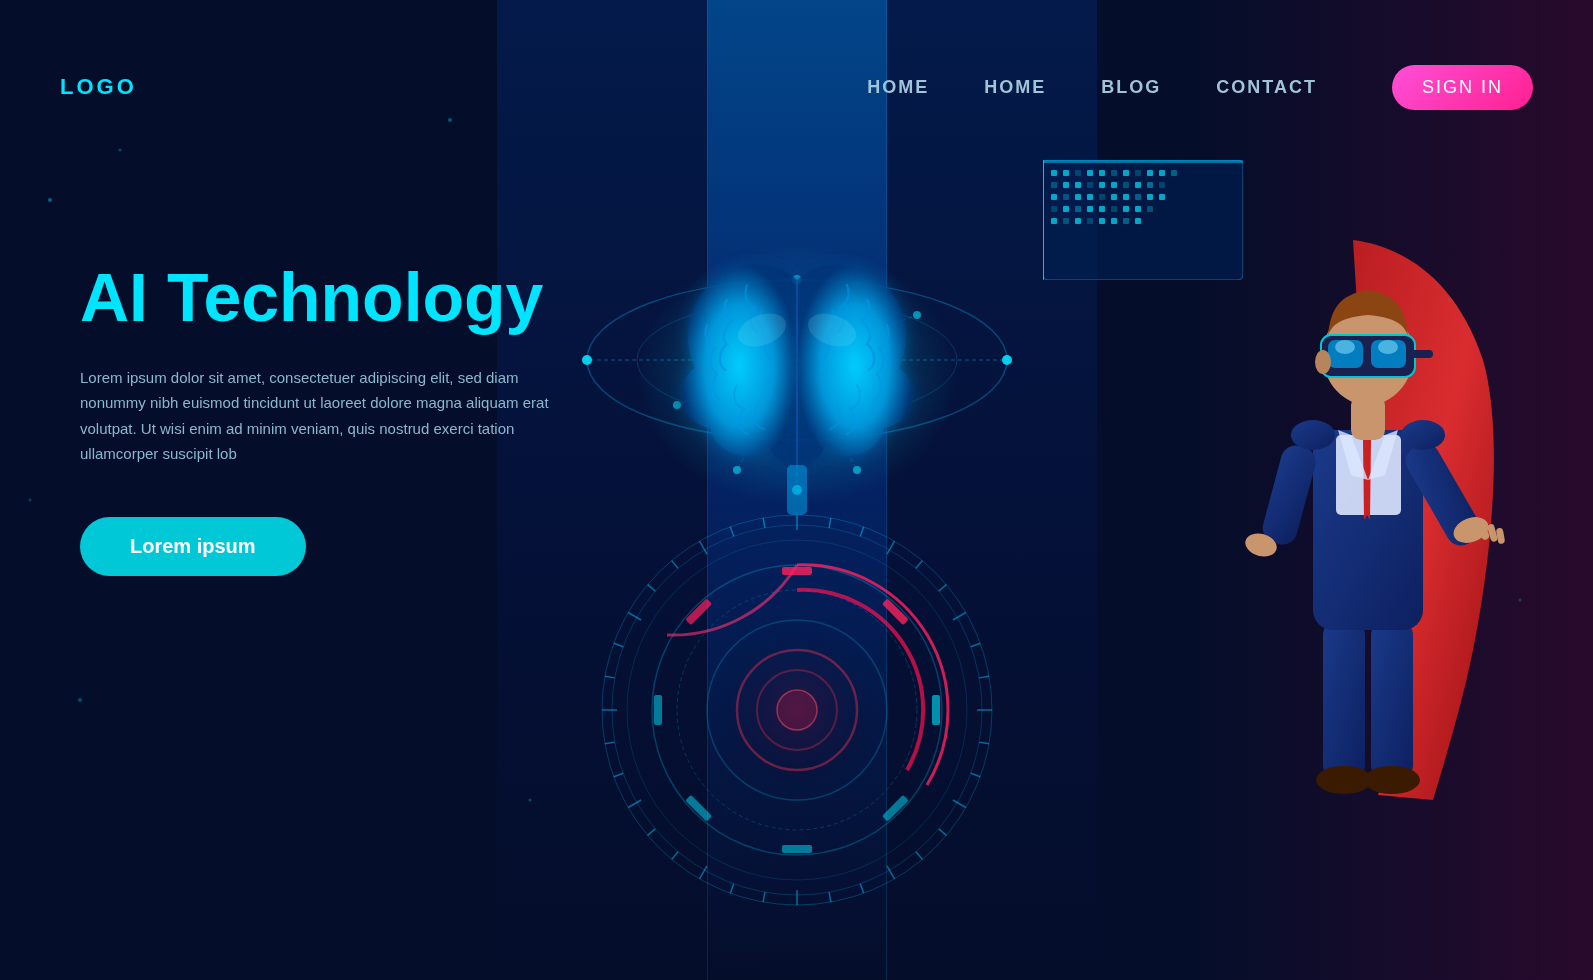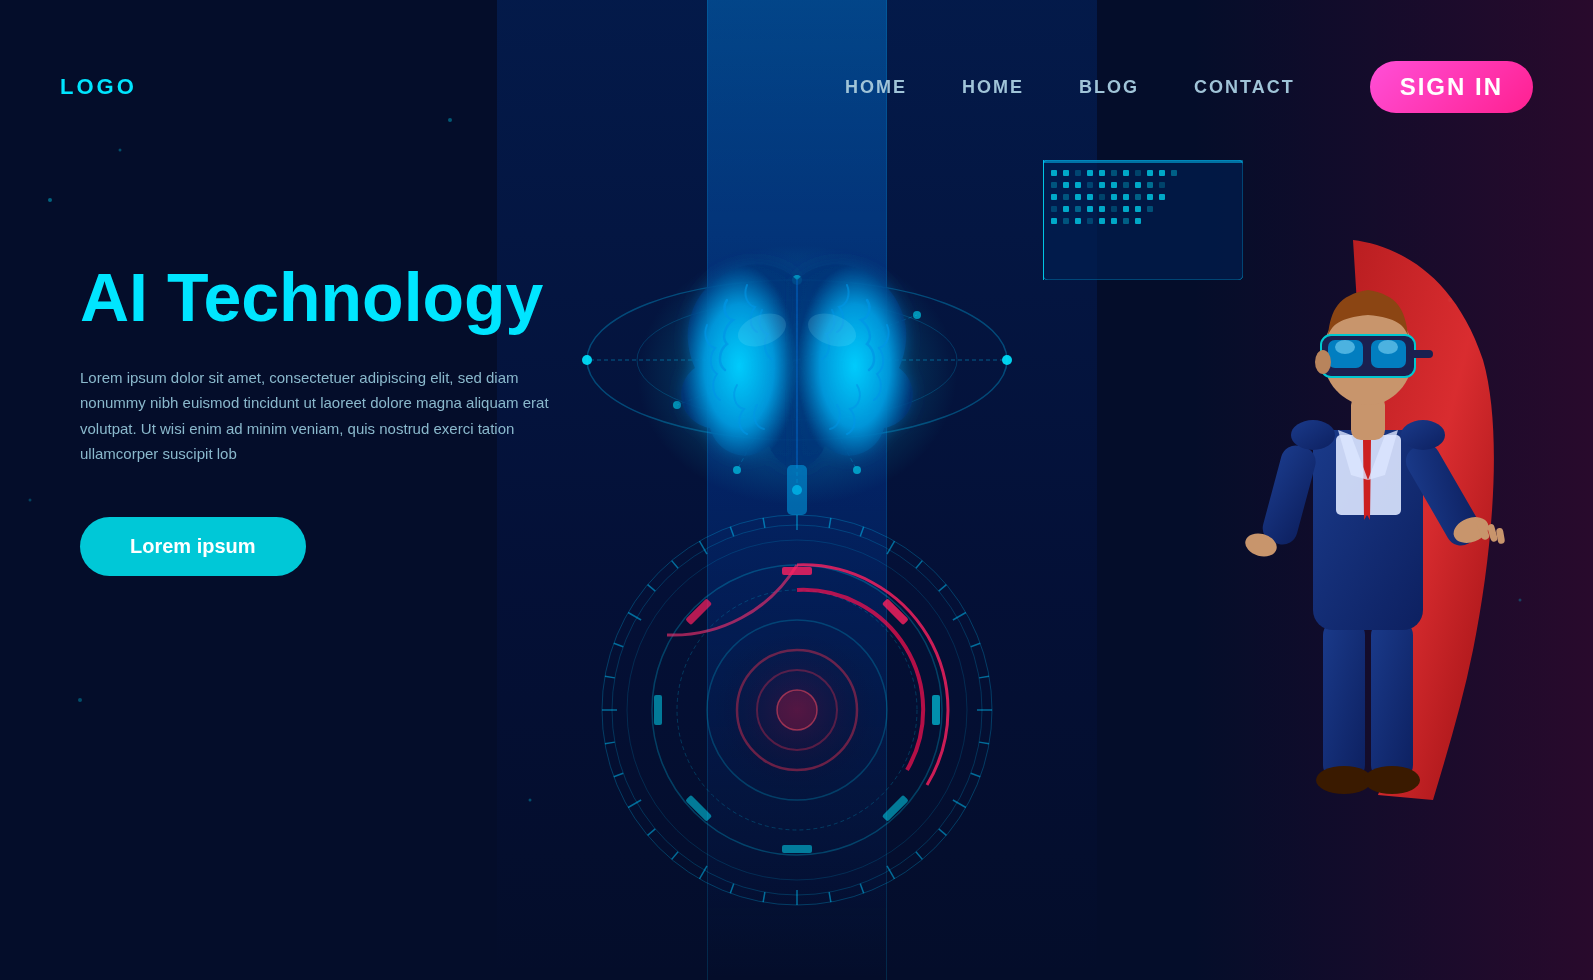--- a/index.html
+++ b/index.html
@@ -44,22 +44,22 @@
       font-size: 18px;
       letter-spacing: 2px;
       font-weight: 600;
       cursor: pointer;
       text-decoration: none;
     }
 
     .nav-signin {
       background: linear-gradient(135deg, #ff4fd8, #ff2090);
       color: white;
-      font-size: 24px;
-      font-weight: bold;
+      font-size: 18px;
+      font-weight: normal;
       letter-spacing: 2px;
       padding: 12px 30px;
       border-radius: 30px;
       cursor: pointer;
       border: none;
       margin-left: 20px;
     }
 
     
     .bg-glow-center {

